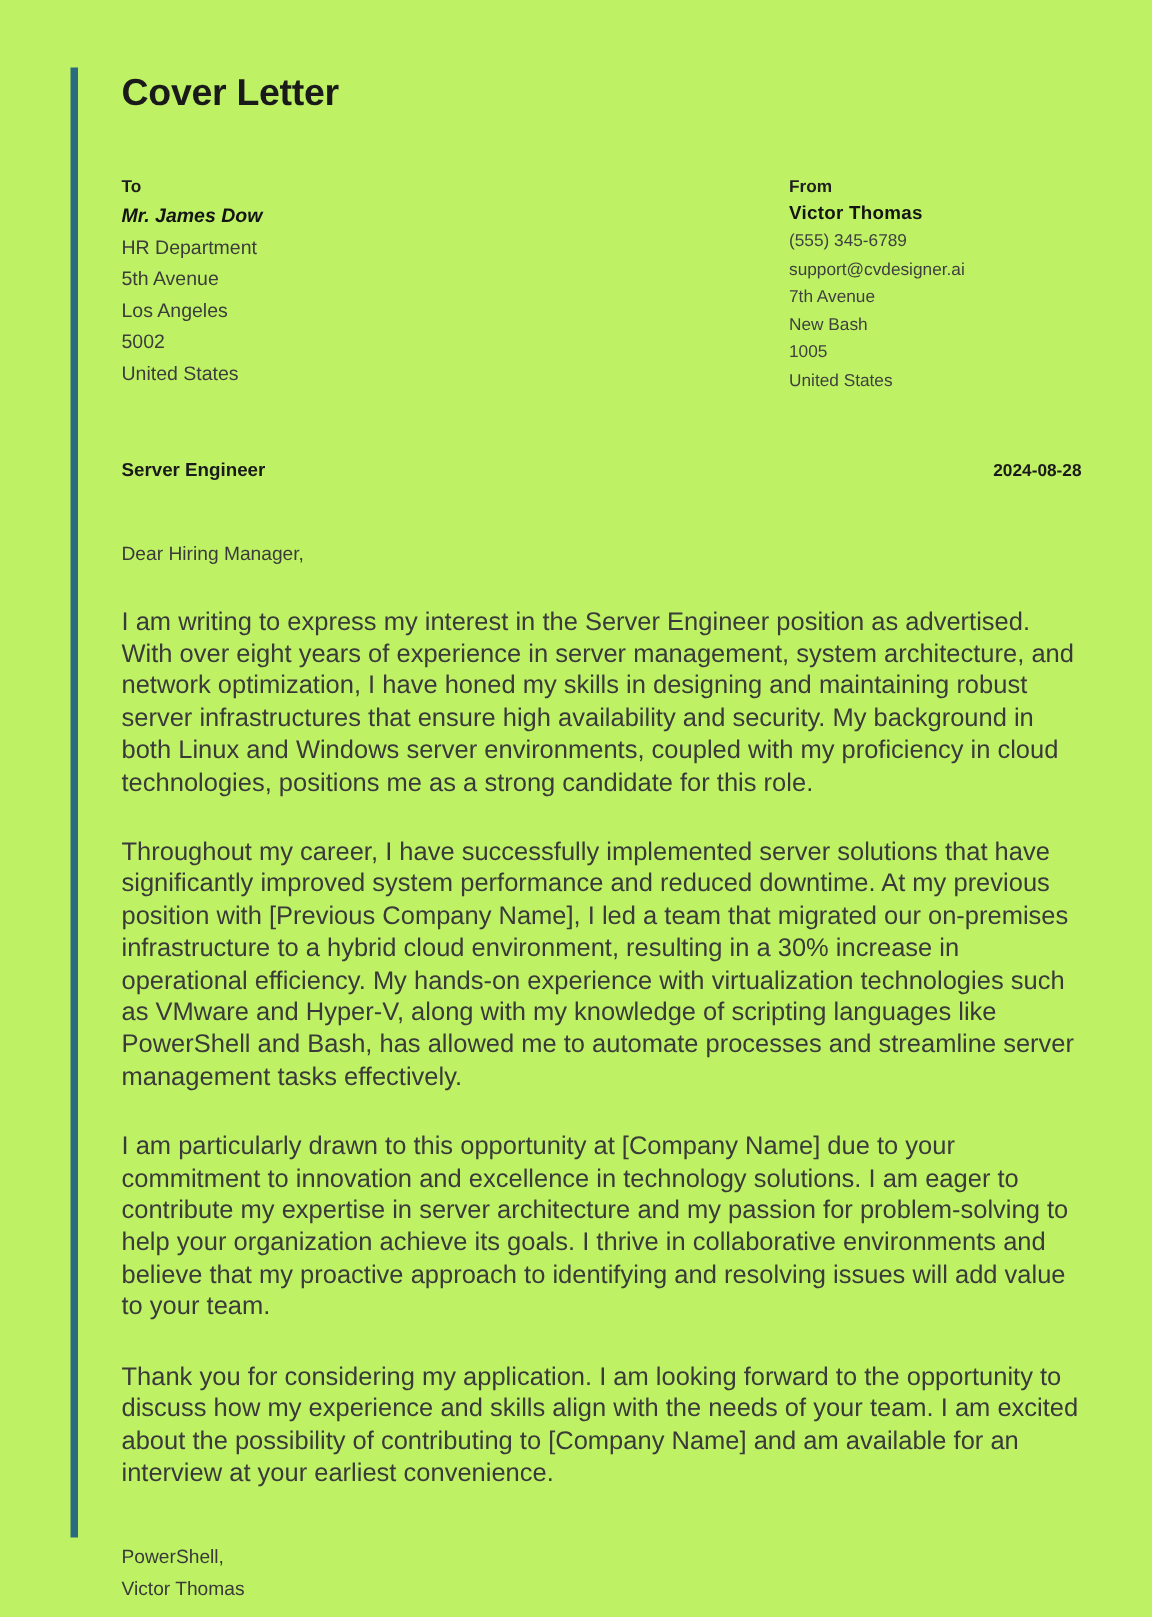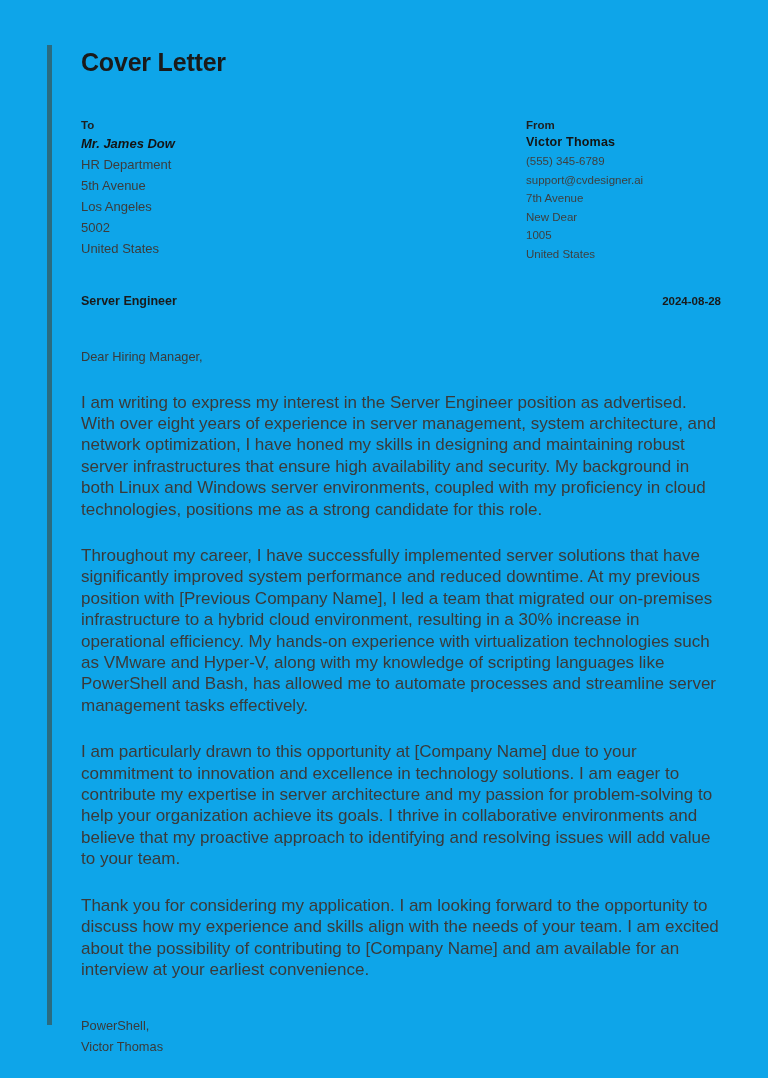--- a/index.html
+++ b/index.html
@@ -9,21 +9,21 @@
     background: #ffffff;
   }
   body {
     font-family: "Liberation Sans", "DejaVu Sans", sans-serif;
     -webkit-font-smoothing: antialiased;
   }
   .page {
     position: relative;
     width: 768px;
     height: 1078px;
-    background: #0ea5e9;
+    background: #bef264;
     overflow: hidden;
     box-sizing: border-box;
   }
   .accent-bar {
     position: absolute;
     left: 47px;
     top: 45px;
     width: 5px;
     height: 980px;
     background: #2a6b80;
@@ -83,21 +83,21 @@
   .col-from .addr-line {
     font-size: 11.5px;
     color: #3f3f3f;
     line-height: 18.6px;
   }
   
   .subject-row {
     display: flex;
     justify-content: space-between;
     align-items: baseline;
-    margin-top: 30px;
+    margin-top: 42px;
   }
   .subject-title {
     font-size: 12.5px;
     font-weight: bold;
     color: #1a1a1a;
   }
   .subject-date {
     font-size: 11.5px;
     font-weight: bold;
     color: #1a1a1a;
@@ -155,21 +155,21 @@
         <div class="addr-line">5002</div>
         <div class="addr-line">United States</div>
       </div>
 
       <div class="col-from">
         <div class="col-label">From</div>
         <div class="addr-name">Victor Thomas</div>
         <div class="addr-line">(555) 345-6789</div>
         <div class="addr-line">support@cvdesigner.ai</div>
         <div class="addr-line">7th Avenue</div>
-        <div class="addr-line">New Dear</div>
+        <div class="addr-line">New Bash</div>
         <div class="addr-line">1005</div>
         <div class="addr-line">United States</div>
       </div>
 
     </div>
 
     <div class="subject-row">
       <div class="subject-title">Server Engineer</div>
       <div class="subject-date">2024-08-28</div>
     </div>

